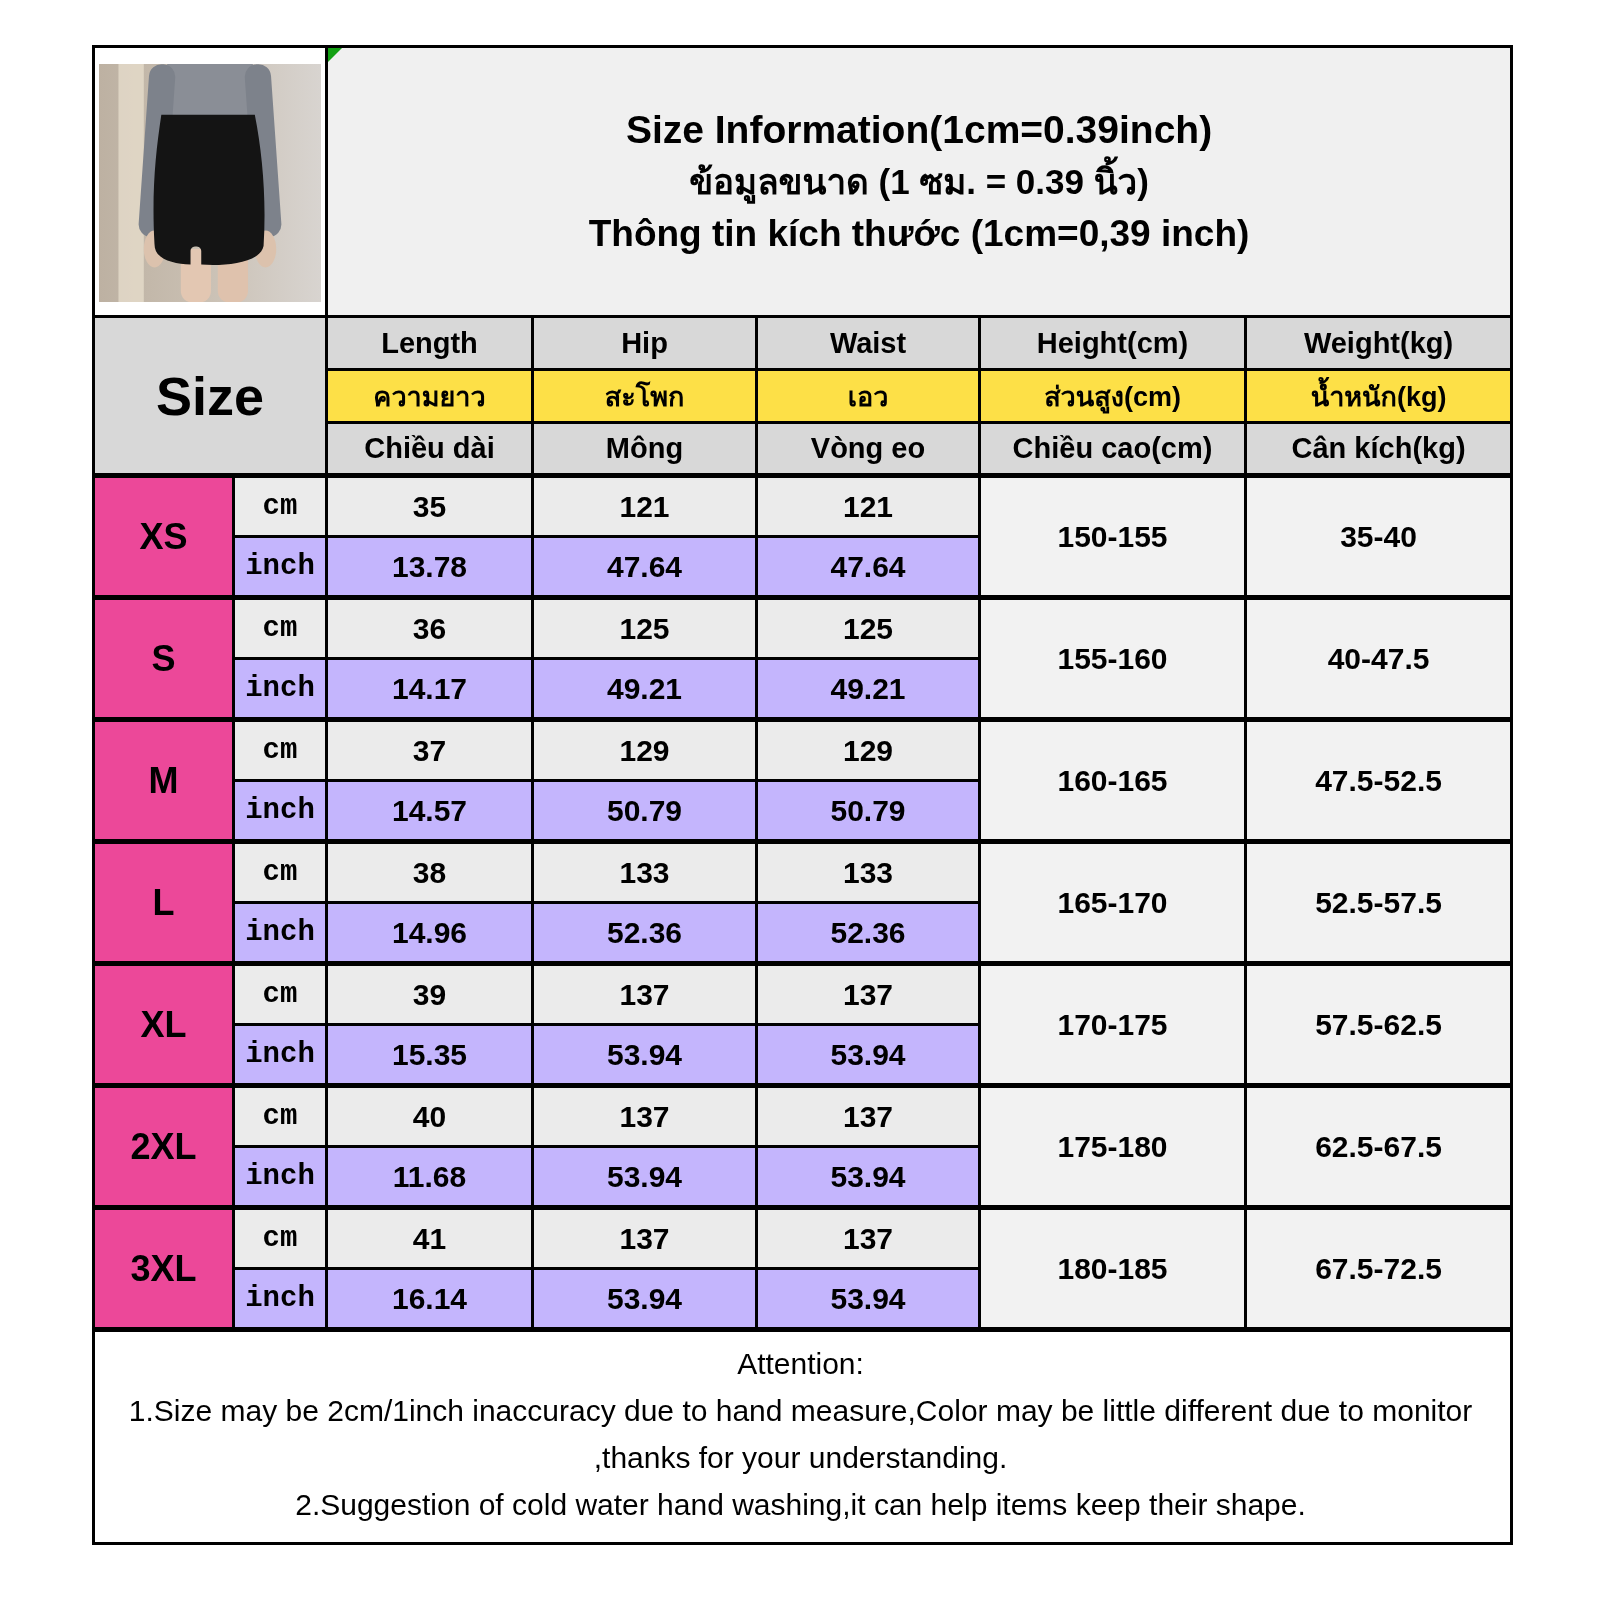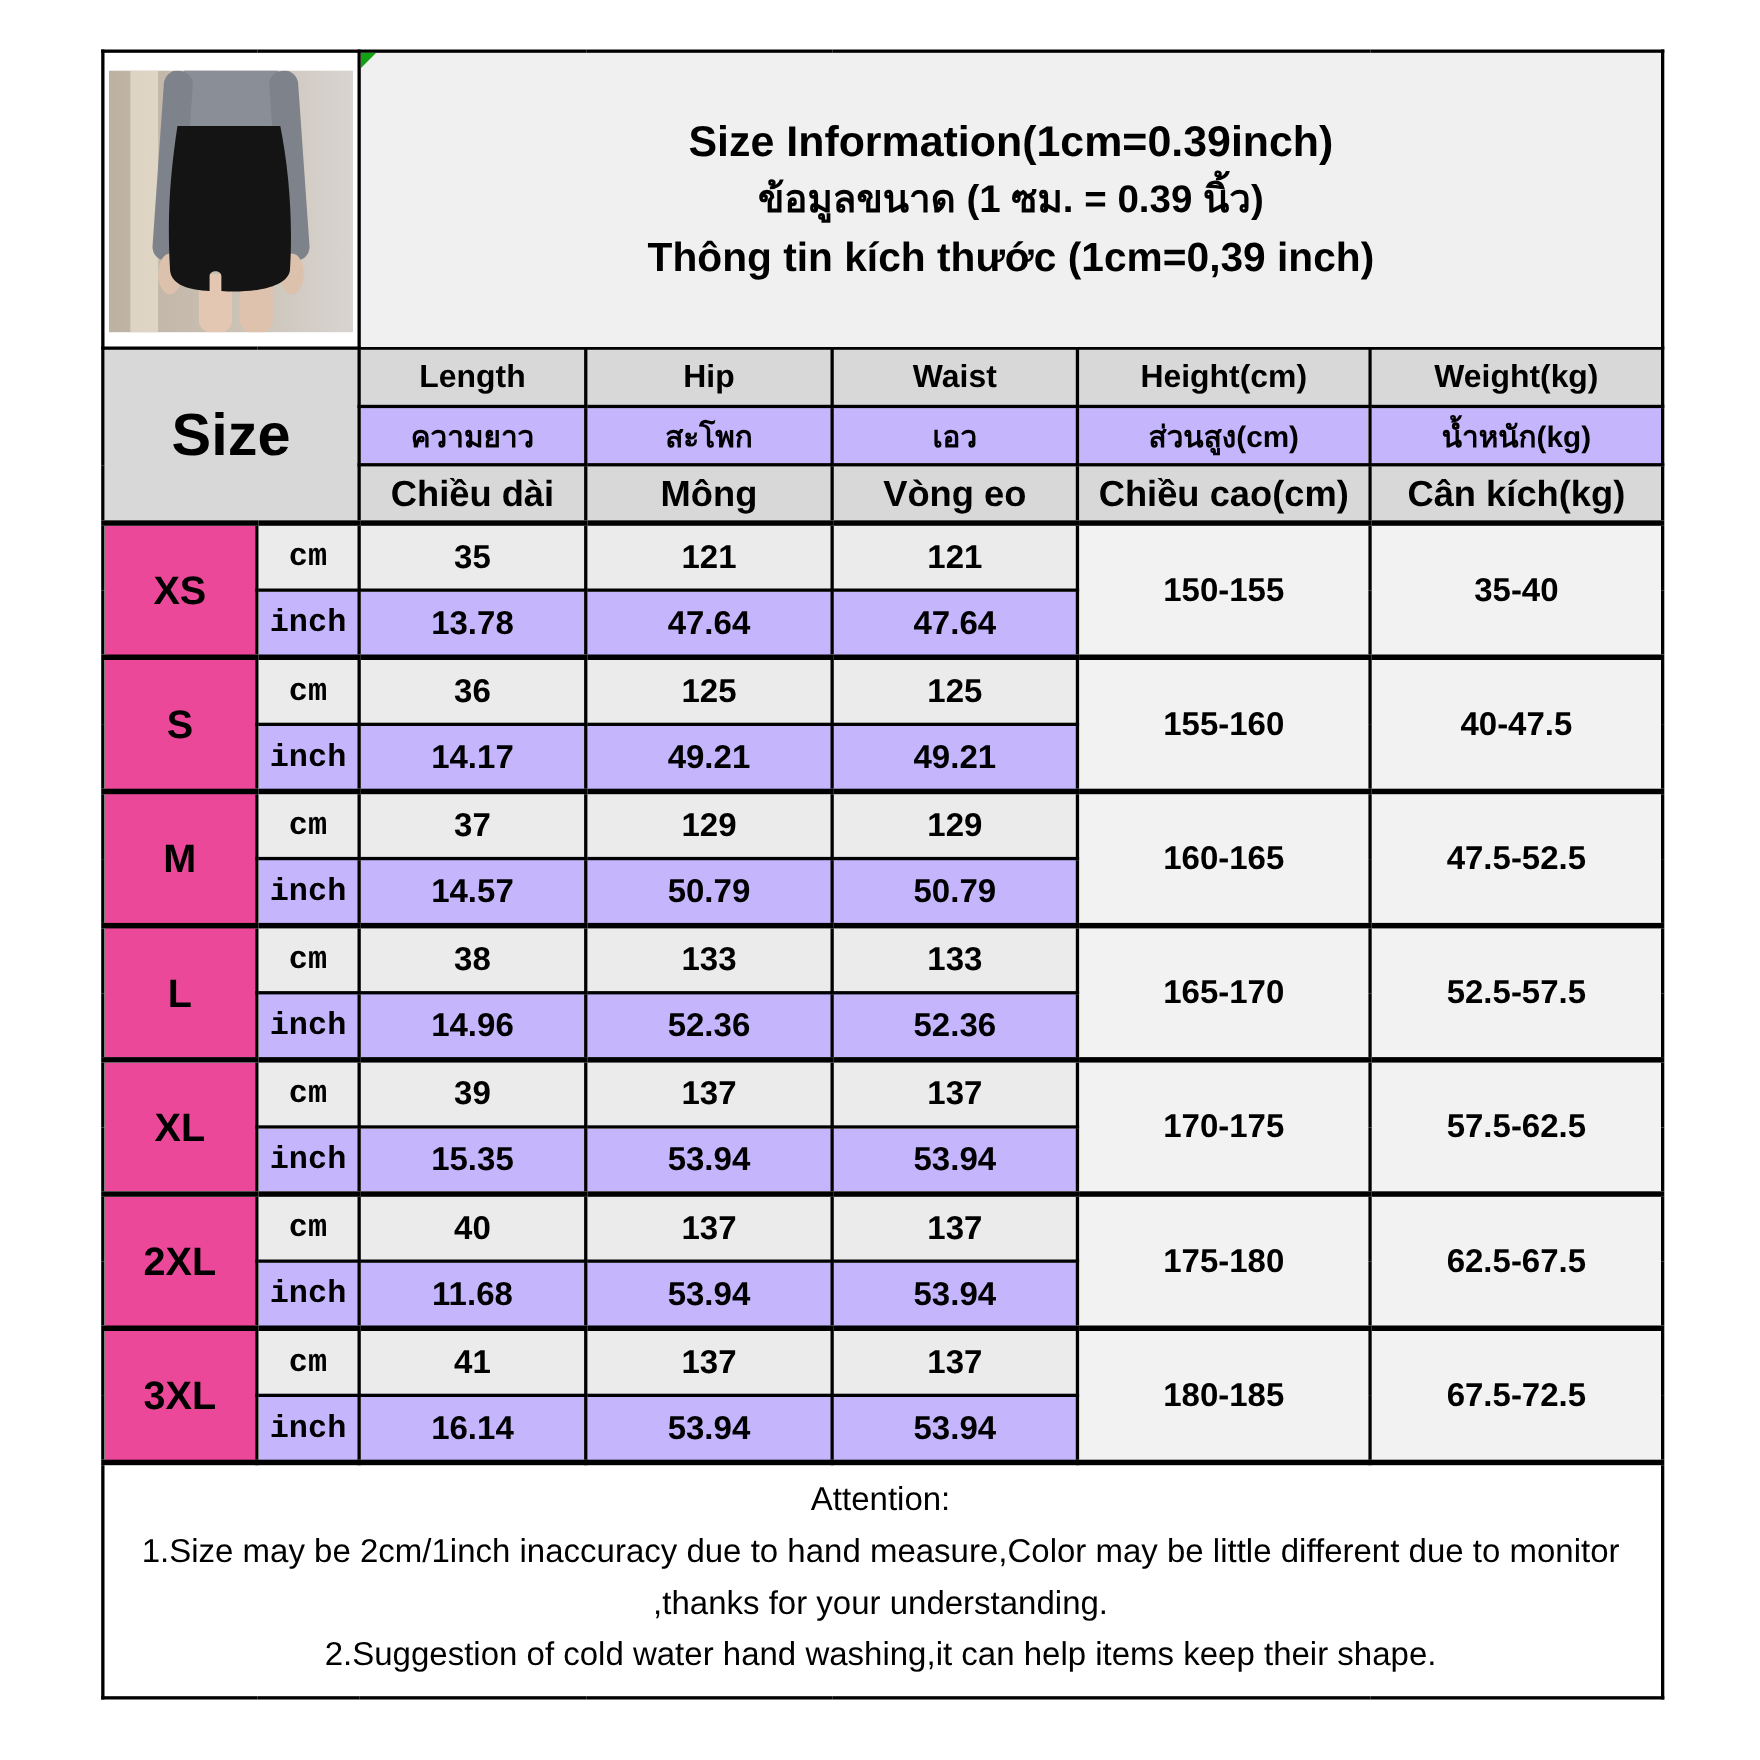--- a/index.html
+++ b/index.html
@@ -28,22 +28,22 @@
     border-top: 14px solid #13a113; border-right: 14px solid transparent;
   }
   .t-en { font-size: 39px; line-height: 52px; }
   .t-th { font-size: 35px; line-height: 52px; }
   .t-vi { font-size: 37px; line-height: 52px; }
 
   
   tr.h-row { height: 53px; }
   td.c-sizehead { background: #d8d8d8; font-size: 54px; }
   td.h-en { background: #d8d8d8; font-size: 29px; }
-  td.h-th { background: #c4b5fd; font-size: 27px; }
-  td.h-vi { background: #d8d8d8; font-size: 33px; }
+  td.h-th { background: #fde047; font-size: 27px; }
+  td.h-vi { background: #d8d8d8; font-size: 29px; }
 
   
   tr.r-sub { height: 61px; }
   tr.block-top > td { border-top: 5px solid #000; }
   td.c-size { background: #ec4899; font-size: 36px; }
   td.c-unit { font-size: 29px; font-family: Liberation Mono, monospace; }
   td.c-val  { font-size: 30px; }
   td.c-range { background: #f2f2f2; font-size: 30px; }
   .shade { background: #ebebeb; }
   .plain { background: #c4b5fd; }

